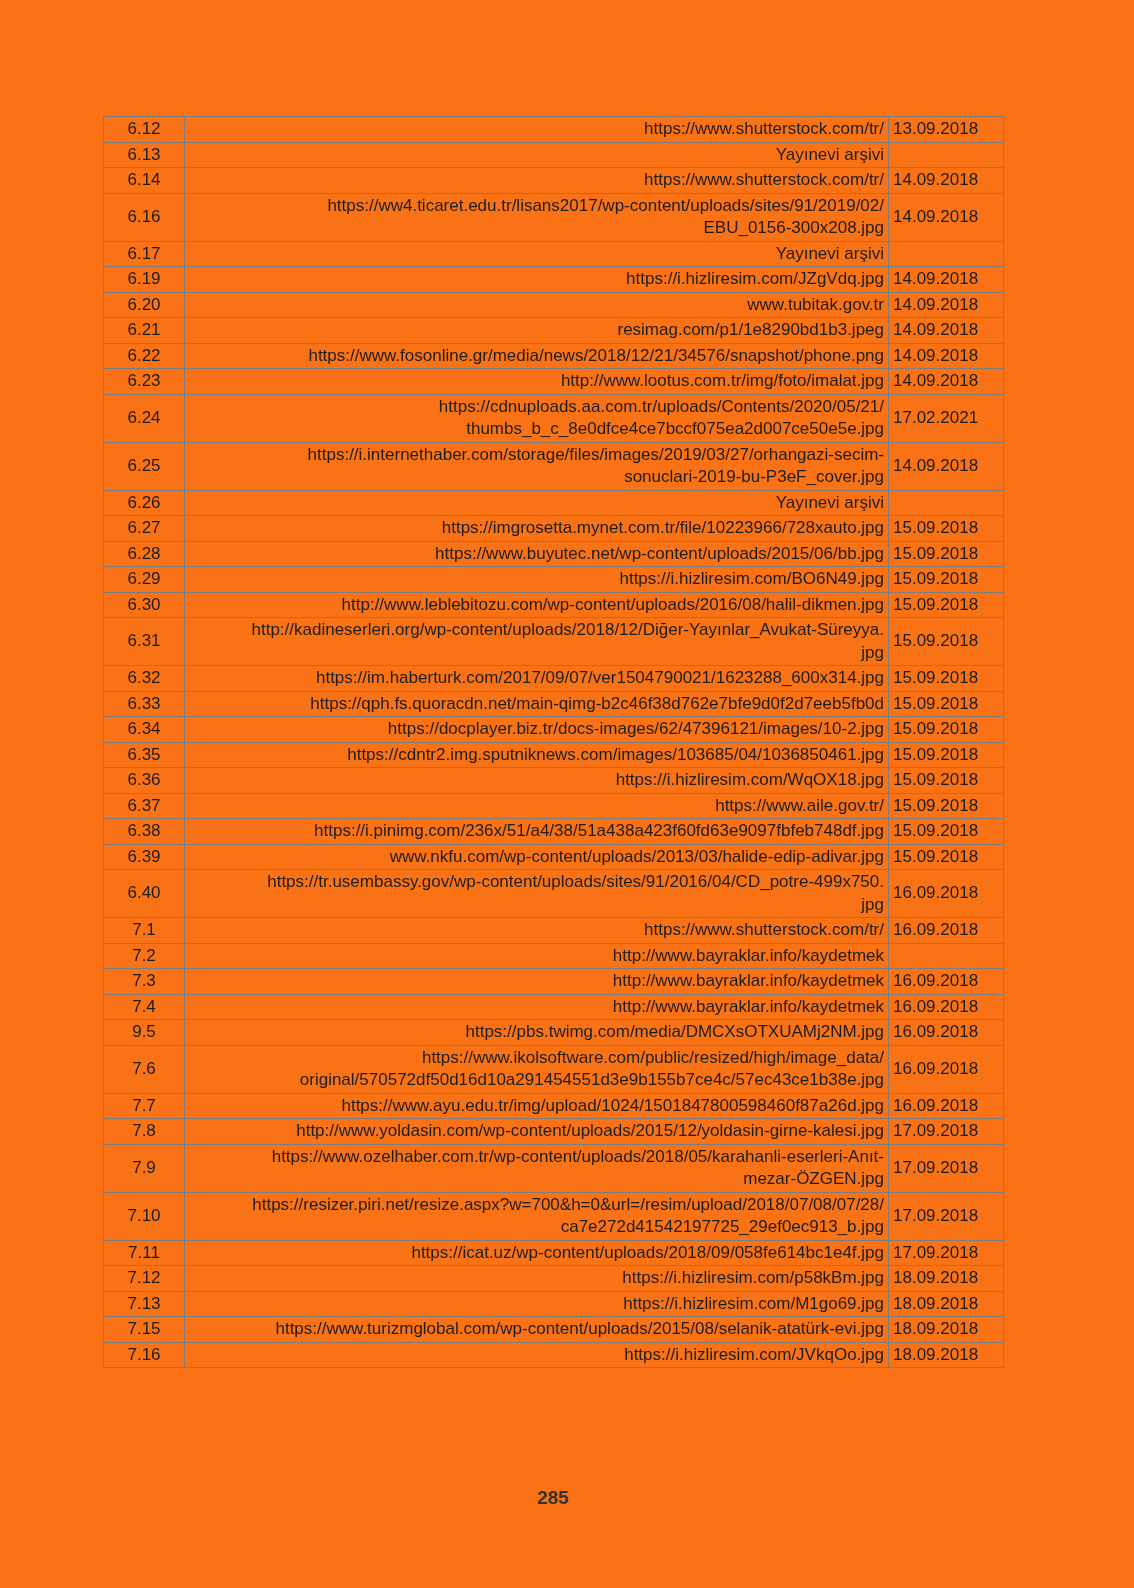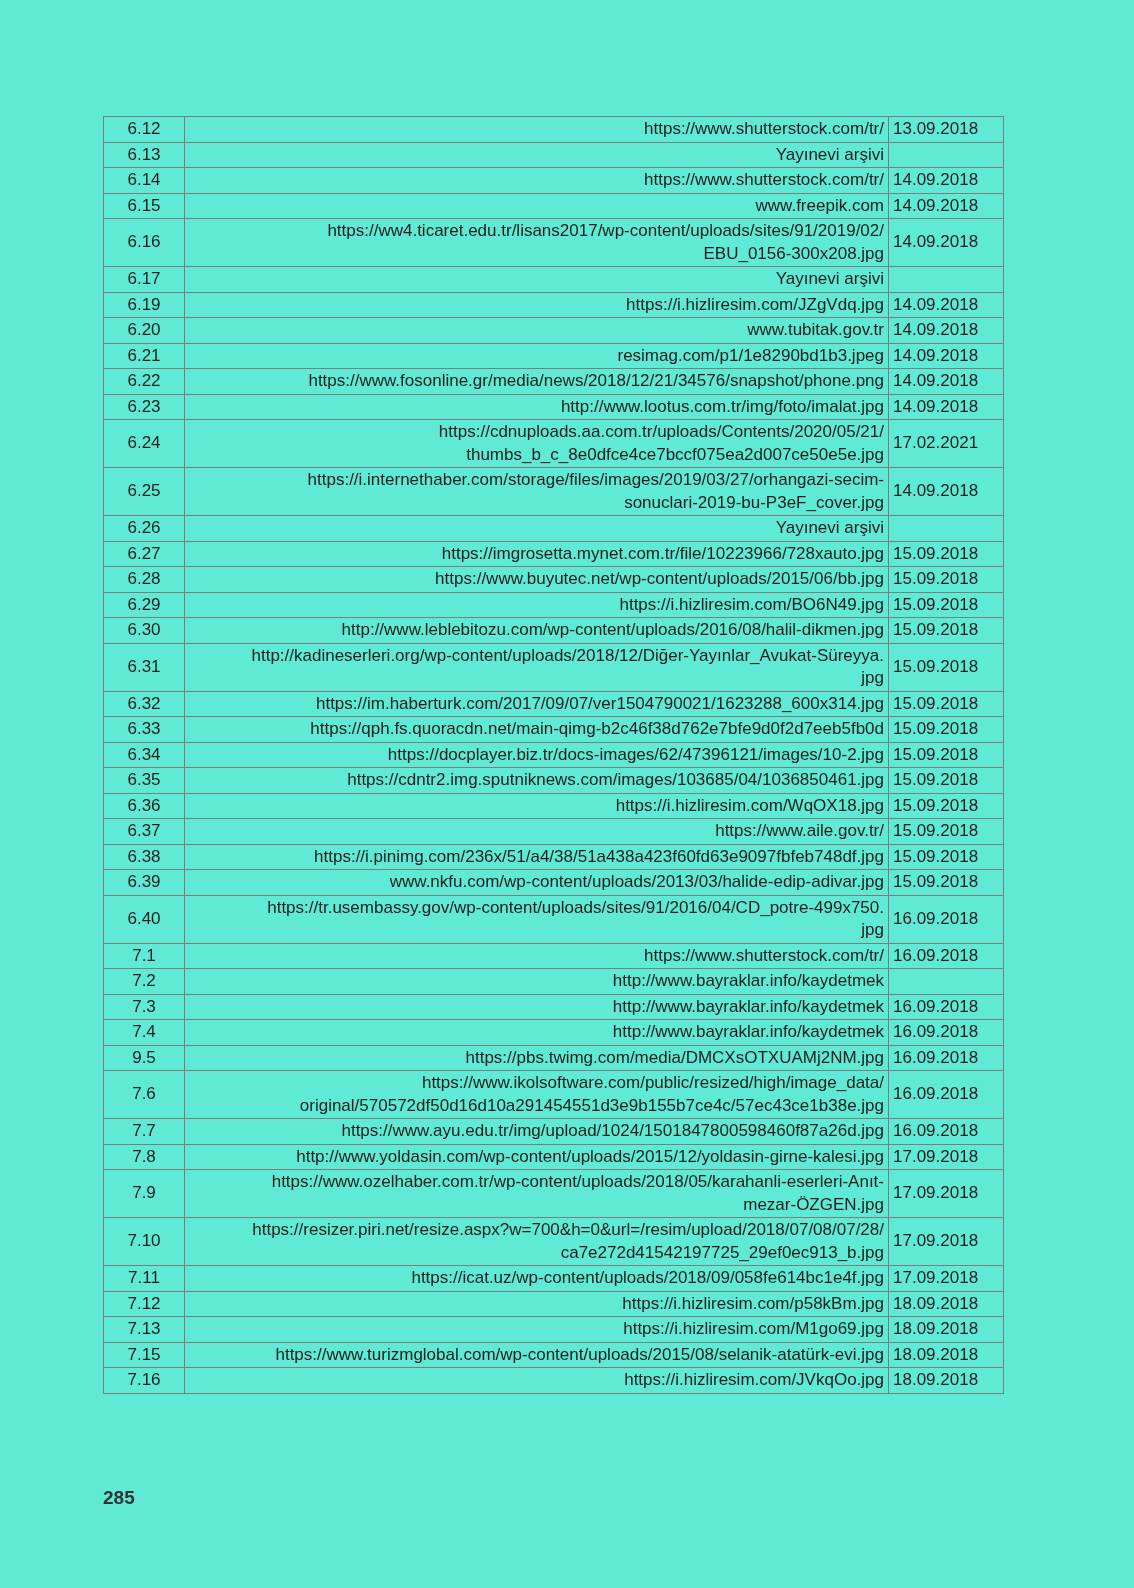--- a/index.html
+++ b/index.html
@@ -4,21 +4,21 @@
 <style>
   html, body {
     margin: 0;
     padding: 0;
     background: #ffffff;
   }
   .page {
     position: relative;
     width: 1134px;
     height: 1588px;
-    background: #5eead4;
+    background: #f97316;
     font-family: "Liberation Sans", "DejaVu Sans", sans-serif;
     color: #1e1e1e;
     overflow: hidden;
   }
   .table-wrap {
     position: absolute;
     left: 103px;
     top: 116px;
     width: 900px;
   }
@@ -51,20 +51,21 @@
   }
   td.c-date {
     text-align: left;
     padding: 1px 2px;
   }
   .page-number {
     position: absolute;
     left: 103px;
     top: 1487px;
     width: 900px;
+    text-align: center;
     font-size: 19px;
     font-weight: bold;
     color: #333333;
   }
 </style>
 </head>
 <body>
 
 <div class="page">
   <div class="table-wrap">
@@ -86,25 +87,20 @@
     <td class="c-src">Yayınevi arşivi</td>
     <td class="c-date"></td>
   </tr>
 
   <tr>
     <td class="c-no">6.14</td>
     <td class="c-src">https://www.shutterstock.com/tr/</td>
     <td class="c-date">14.09.2018</td>
   </tr>
 
-  <tr>
-    <td class="c-no">6.15</td>
-    <td class="c-src">www.freepik.com</td>
-    <td class="c-date">14.09.2018</td>
-  </tr>
 
   <tr>
     <td class="c-no">6.16</td>
     <td class="c-src">https://ww4.ticaret.edu.tr/lisans2017/wp-content/uploads/sites/91/2019/02/
 EBU_0156-300x208.jpg</td>
     <td class="c-date">14.09.2018</td>
   </tr>
 
   <tr>
     <td class="c-no">6.17</td>

